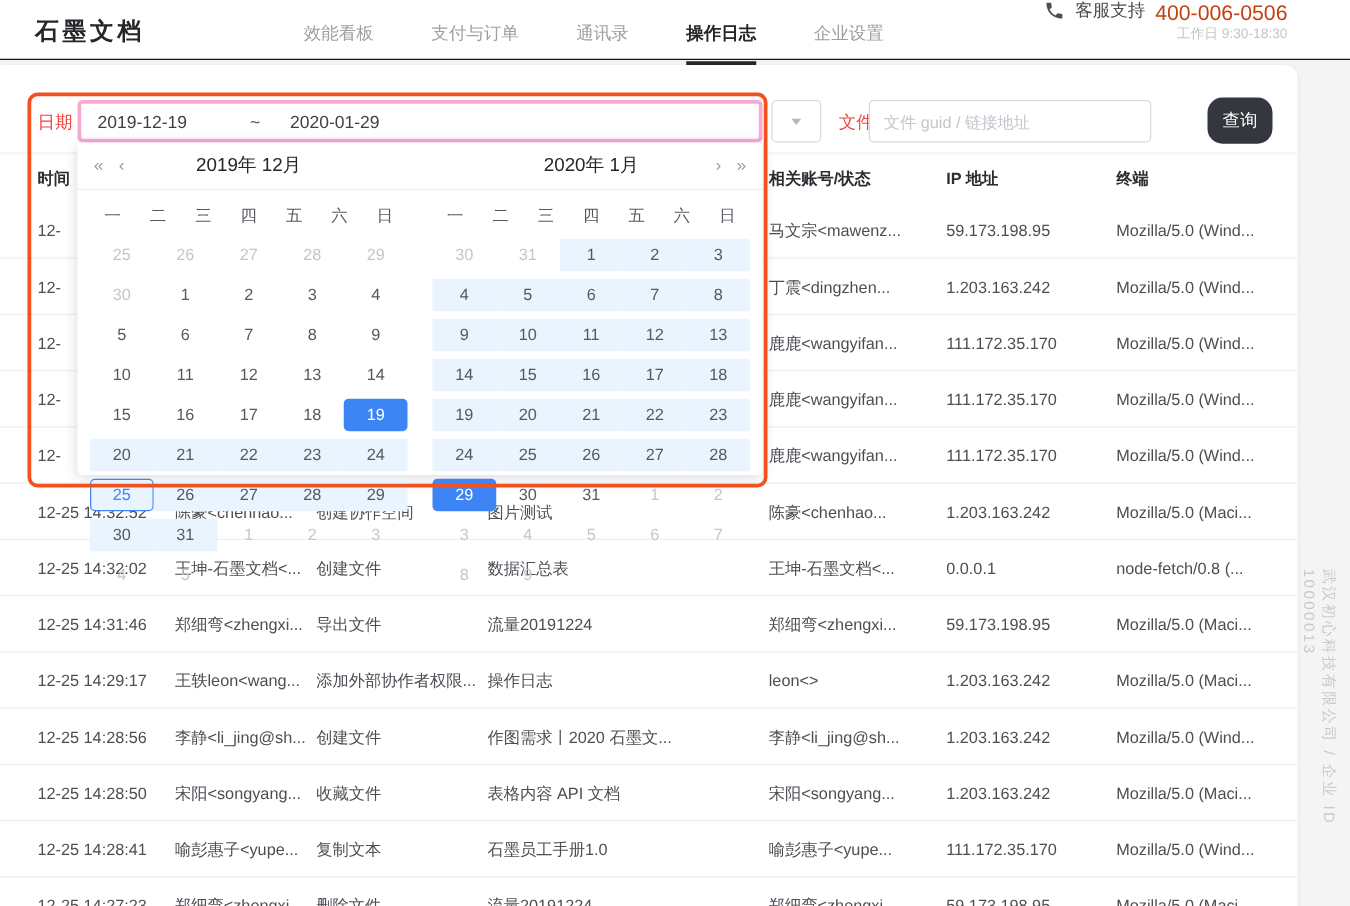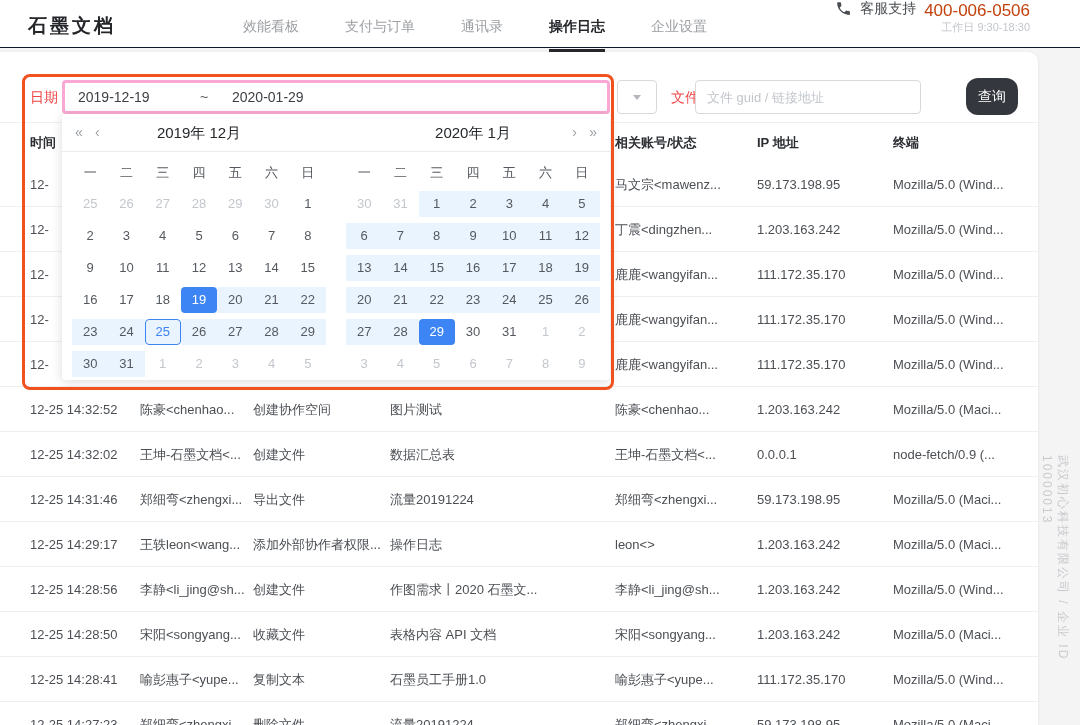--- a/index.html
+++ b/index.html
@@ -70,21 +70,21 @@
   .panel { position:absolute; top:0; width:274px; height:100%; }
   .panel.p0 { left:0; }
   .panel.p1 { left:274px; }
   .cal-head { position:relative; height:38px; border-bottom:1px solid #ebebeb; }
   .cal-title { text-align:center; line-height:38px; font-size:15px; color:#24272b; font-weight:500; }
   .cal-arrow { position:absolute; top:0; height:38px; line-height:36px; font-size:14px; color:#9aa0a6; cursor:pointer;
                padding:0 3px; }
   .a-py { left:10px; } .a-pm { left:30px; } .a-nm { right:30px; } .a-ny { right:10px; }
   .wd-row { display:grid; grid-template-columns:repeat(7,1fr); padding:0 10px; margin-top:8px; height:26px; }
   .wd { text-align:center; line-height:26px; font-size:13px; color:#55595f; }
-  .days { display:grid; grid-template-columns:repeat(7,1fr); grid-auto-rows:26px; row-gap:6px; padding:5px 10px 0 10px; }
+  .days { display:grid; grid-template-columns:repeat(5,1fr); grid-auto-rows:26px; row-gap:6px; padding:5px 10px 0 10px; }
   .day { text-align:center; line-height:26px; font-size:13px; color:#55595f; cursor:pointer; }
   .day.dim { color:#c3c7cc; }
   .day.range { background:#e9f4fe; }
   .day.selected { background:#3d84f5; color:#fff; border-radius:4px; }
   .day.today { background:#e9f4fe; color:#3d84f5; border:1px solid #3d84f5; border-radius:4px; line-height:24px; }
 
   
   .annot { position:absolute; left:22px; top:22px; width:592px; height:316px; border:3px solid #f1511f;
            border-radius:8px; z-index:30; pointer-events:none; }
 
@@ -208,21 +208,21 @@
         <span class="c6">Mozilla/5.0 (Maci...</span>
       </div>
 
       <div class="trow">
         <span class="c0">12-25 14:32:02</span>
         <span class="c1">王坤-石墨文档&lt;...</span>
         <span class="c2">创建文件</span>
         <span class="c3">数据汇总表</span>
         <span class="c4">王坤-石墨文档&lt;...</span>
         <span class="c5">0.0.0.1</span>
-        <span class="c6">node-fetch/0.9 (...</span>
+        <span class="c6">node-fetch/0.8 (...</span>
       </div>
 
       <div class="trow">
         <span class="c0">12-25 14:31:46</span>
         <span class="c1">郑细弯&lt;zhengxi...</span>
         <span class="c2">导出文件</span>
         <span class="c3">流量20191224</span>
         <span class="c4">郑细弯&lt;zhengxi...</span>
         <span class="c5">59.173.198.95</span>
         <span class="c6">Mozilla/5.0 (Maci...</span>

